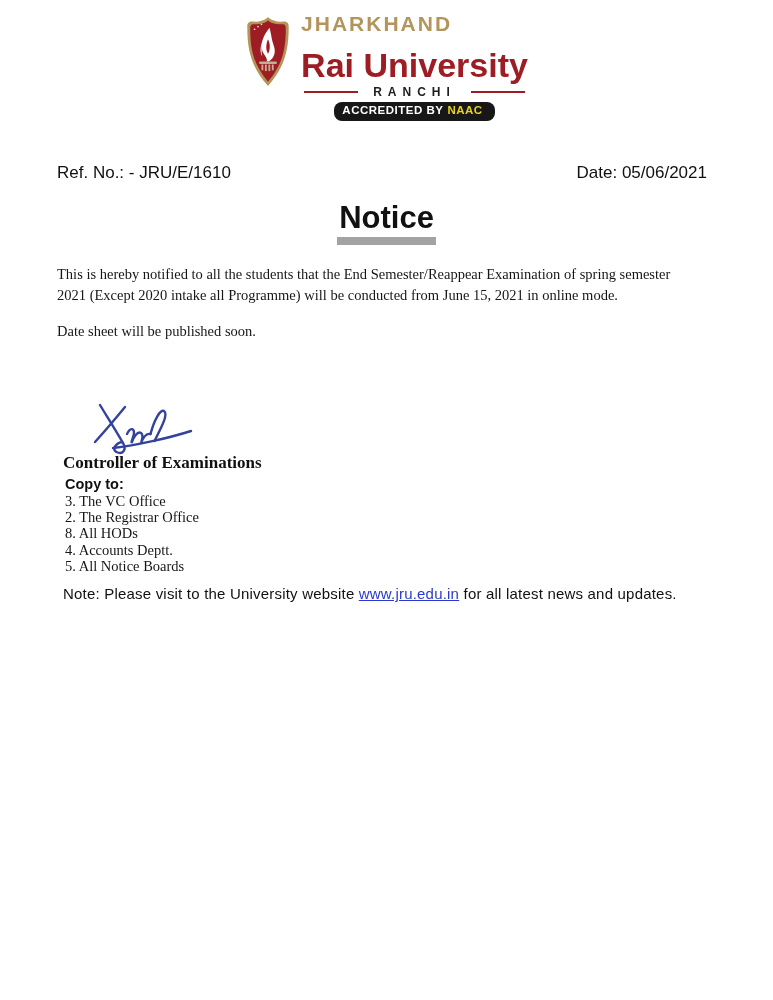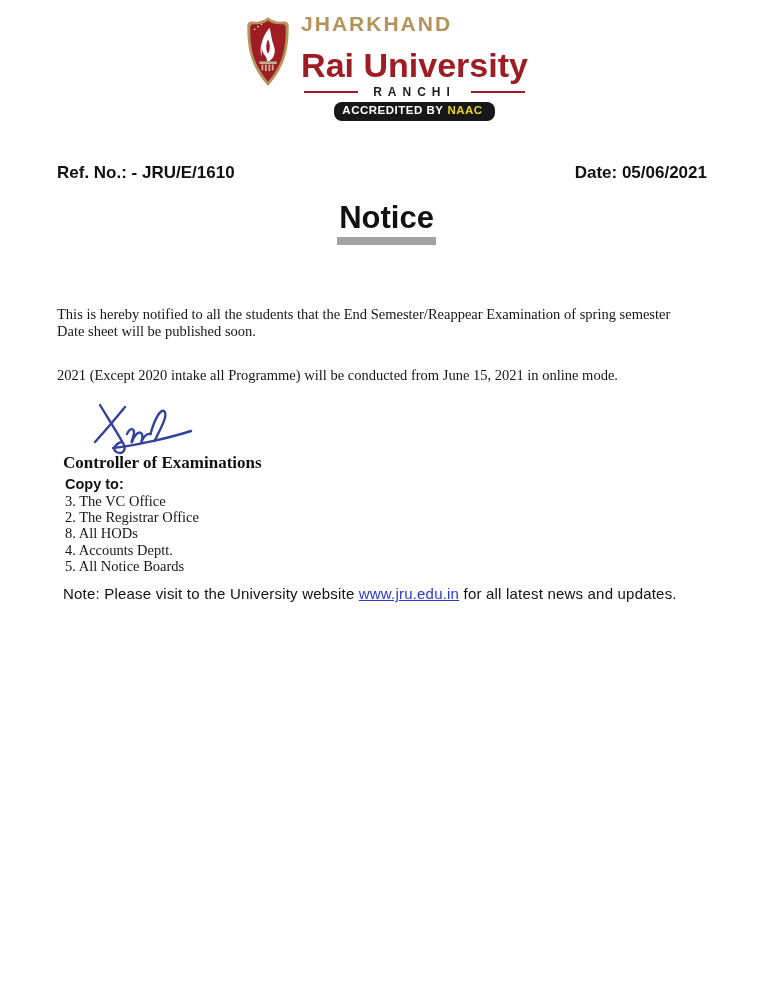--- a/index.html
+++ b/index.html
@@ -51,21 +51,21 @@
     font-size: 11.5px; font-weight: bold; letter-spacing: 0.5px;
     color: #ffffff; line-height: 1.2;
   }
   .naac-badge .naac { color: #e8d224; margin-left: 4px; }
 
   
   .meta-row {
     position: absolute;
     top: 163px; left: 57px; width: 650px;
     display: flex; justify-content: space-between;
-    font-size: 17px; font-weight: bold; color: #111;
+    font-size: 17px; font-weight: normal; color: #111;
   }
 
   
   .title-wrap {
     position: absolute;
     top: 201px; left: 0; right: 0;
     text-align: center;
   }
   .notice-title {
     display: inline-block;
@@ -77,21 +77,21 @@
 
   
   .body-text {
     position: absolute;
     left: 57px;
     font-family: "Liberation Serif", serif;
     font-size: 14.5px; color: #161616;
     line-height: 21px;
   }
   .para1 { top: 264px; width: 680px; }
-  .para1 .line { white-space: nowrap; margin-top: 40px; }
+  .para1 .line { white-space: nowrap; }
   .para2 { top: 321px; }
 
   
   .signature { position: absolute; top: 398px; left: 84px; }
   .signer-name {
     position: absolute; top: 453px; left: 63px;
     font-family: "Liberation Serif", serif;
     font-size: 17px; font-weight: bold; color: #111;
   }
   .copy-to-label {

